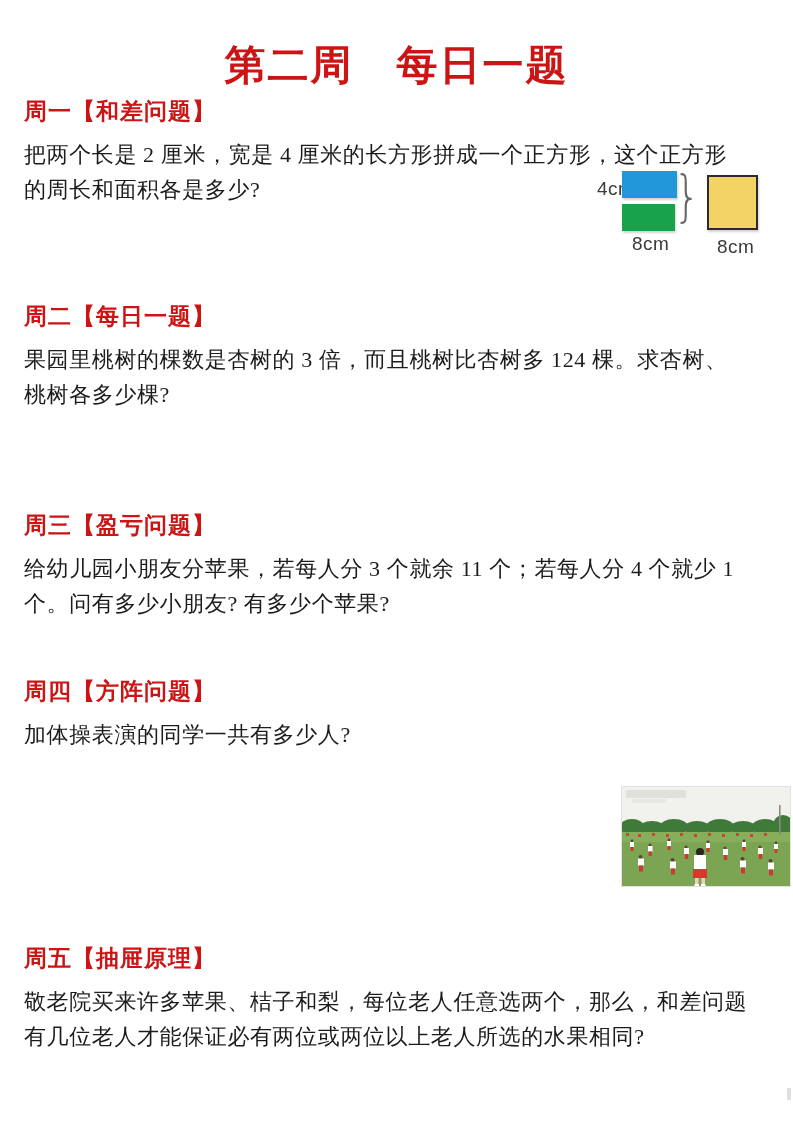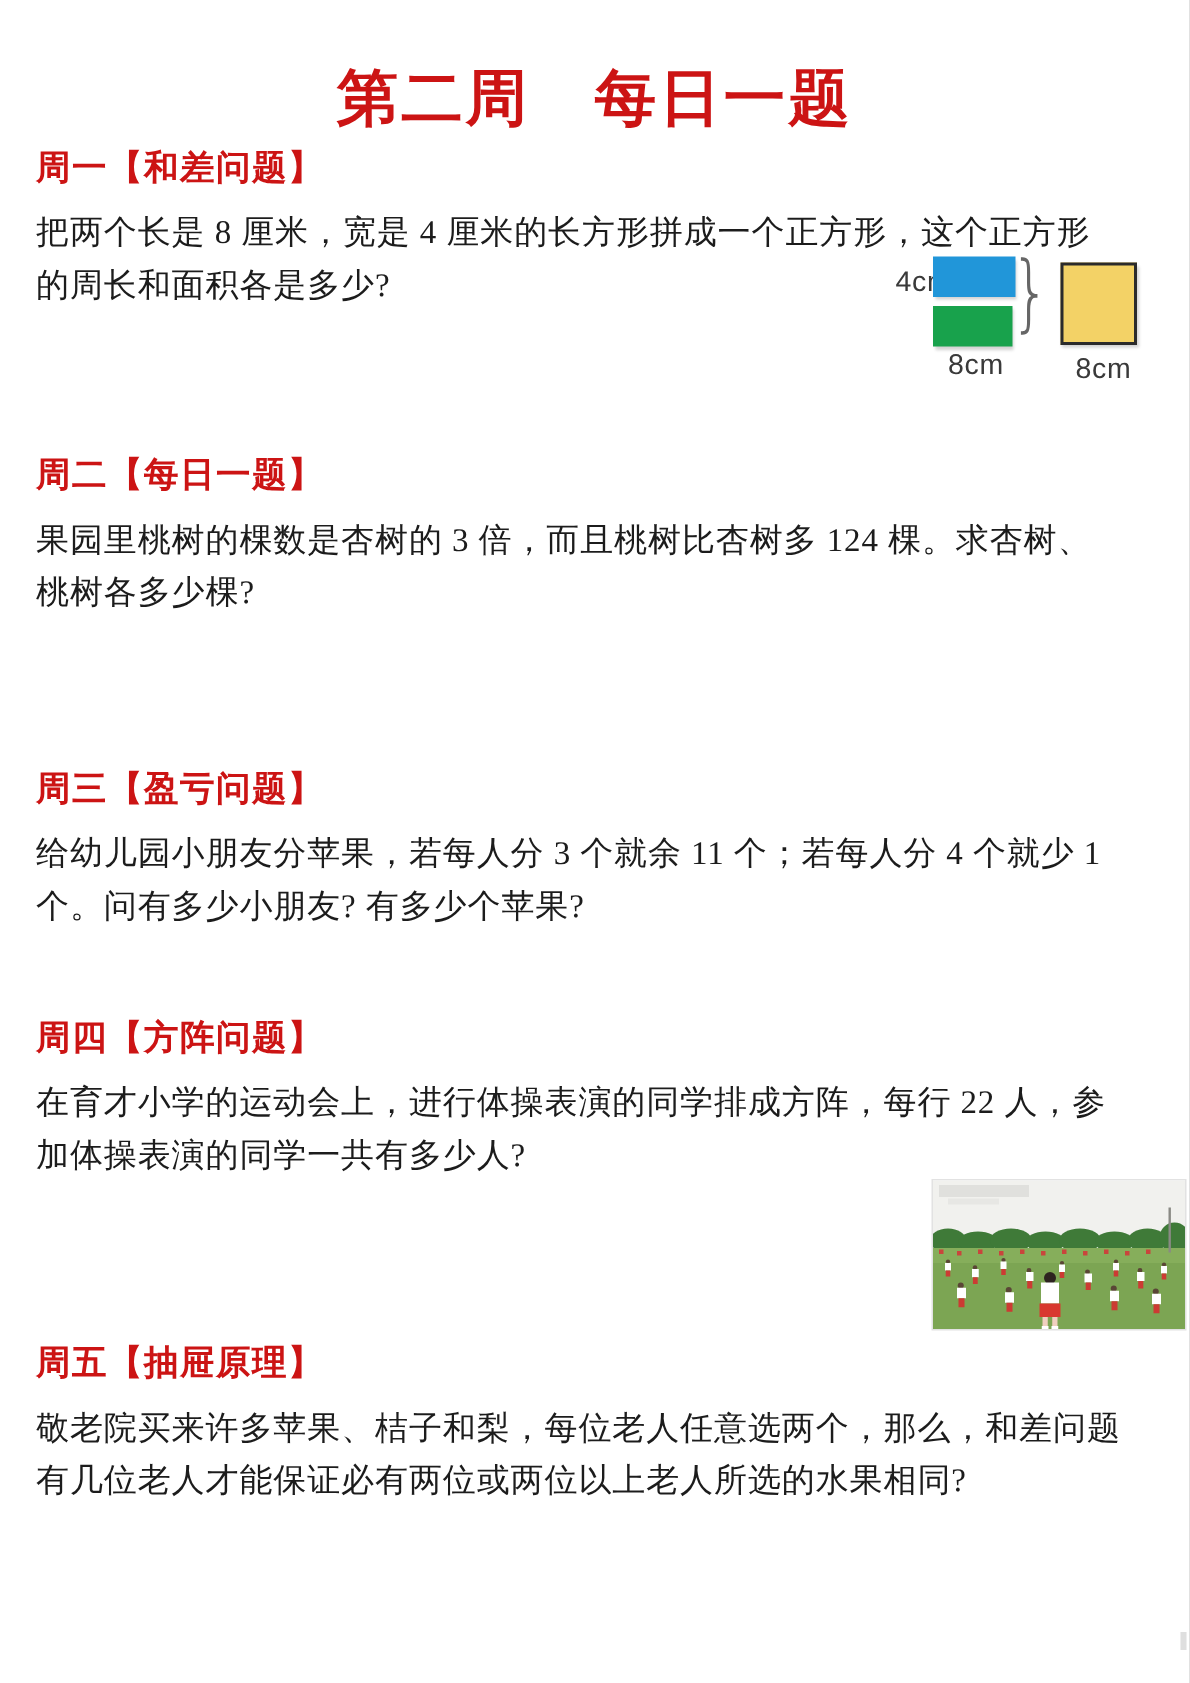--- a/index.html
+++ b/index.html
@@ -35,21 +35,21 @@
     color:var(--red);
     letter-spacing:1px;
   }
   .bodyline{
     font-size:22px; color:var(--ink);
     letter-spacing:0.6px;
     line-height:35px;
     white-space:nowrap;
   }
   
-  .s1{top:96px;}  .s2{top:301px;} .s3{top:510px;} .s4{top:676px;} .s5{top:893px;}
+  .s1{top:96px;}  .s2{top:301px;} .s3{top:510px;} .s4{top:676px;} .s5{top:943px;}
 
   
   .diagram{position:absolute; left:593px; top:165px; width:200px; height:95px;}
   .dlabel{
     position:absolute;
     font-family:"Liberation Sans","DejaVu Sans",sans-serif;
     font-size:19px; color:#3a3a3a; letter-spacing:0.5px;
   }
   .lbl-4cm{left:4px; top:13px;}
   .lbl-8cm-left{left:39px; top:68px;}
@@ -90,21 +90,21 @@
 </style>
 </head>
 <body>
 
 <div class="page">
 
   <h1 class="title">第二周　每日一题</h1>
 
   <div class="section s1">
     <h2>周一【和差问题】</h2>
-    <div class="bodyline">把两个长是 8 厘米，宽是 4 厘米的长方形拼成一个正方形，这个正方形</div>
+    <div class="bodyline">把两个长是 2 厘米，宽是 4 厘米的长方形拼成一个正方形，这个正方形</div>
     <div class="bodyline">的周长和面积各是多少?</div>
   </div>
 
   <div class="diagram">
     <span class="dlabel lbl-4cm">4cm</span>
     <div class="rect rect-blue"></div>
     <div class="rect rect-green"></div>
     <span class="dlabel lbl-8cm-left">8cm</span>
     <span class="brace">}</span>
     <div class="square-yellow"></div>
@@ -118,21 +118,20 @@
   </div>
 
   <div class="section s3">
     <h2>周三【盈亏问题】</h2>
     <div class="bodyline">给幼儿园小朋友分苹果，若每人分 3 个就余 11 个；若每人分 4 个就少 1</div>
     <div class="bodyline">个。问有多少小朋友? 有多少个苹果?</div>
   </div>
 
   <div class="section s4">
     <h2>周四【方阵问题】</h2>
-    <div class="bodyline">在育才小学的运动会上，进行体操表演的同学排成方阵，每行 22 人，参</div>
     <div class="bodyline">加体操表演的同学一共有多少人?</div>
   </div>
 
   <div class="photo">
     <svg width="168" height="99" viewBox="0 0 168 99" xmlns="http://www.w3.org/2000/svg">
 
       <rect x="0" y="0" width="168" height="40" fill="#f1f1ee"></rect>
       <rect x="4" y="3" width="60" height="8" fill="#d9d9d6" opacity="0.7"></rect>
       <rect x="10" y="12" width="34" height="4" fill="#e3e3e0" opacity="0.7"></rect>
 

